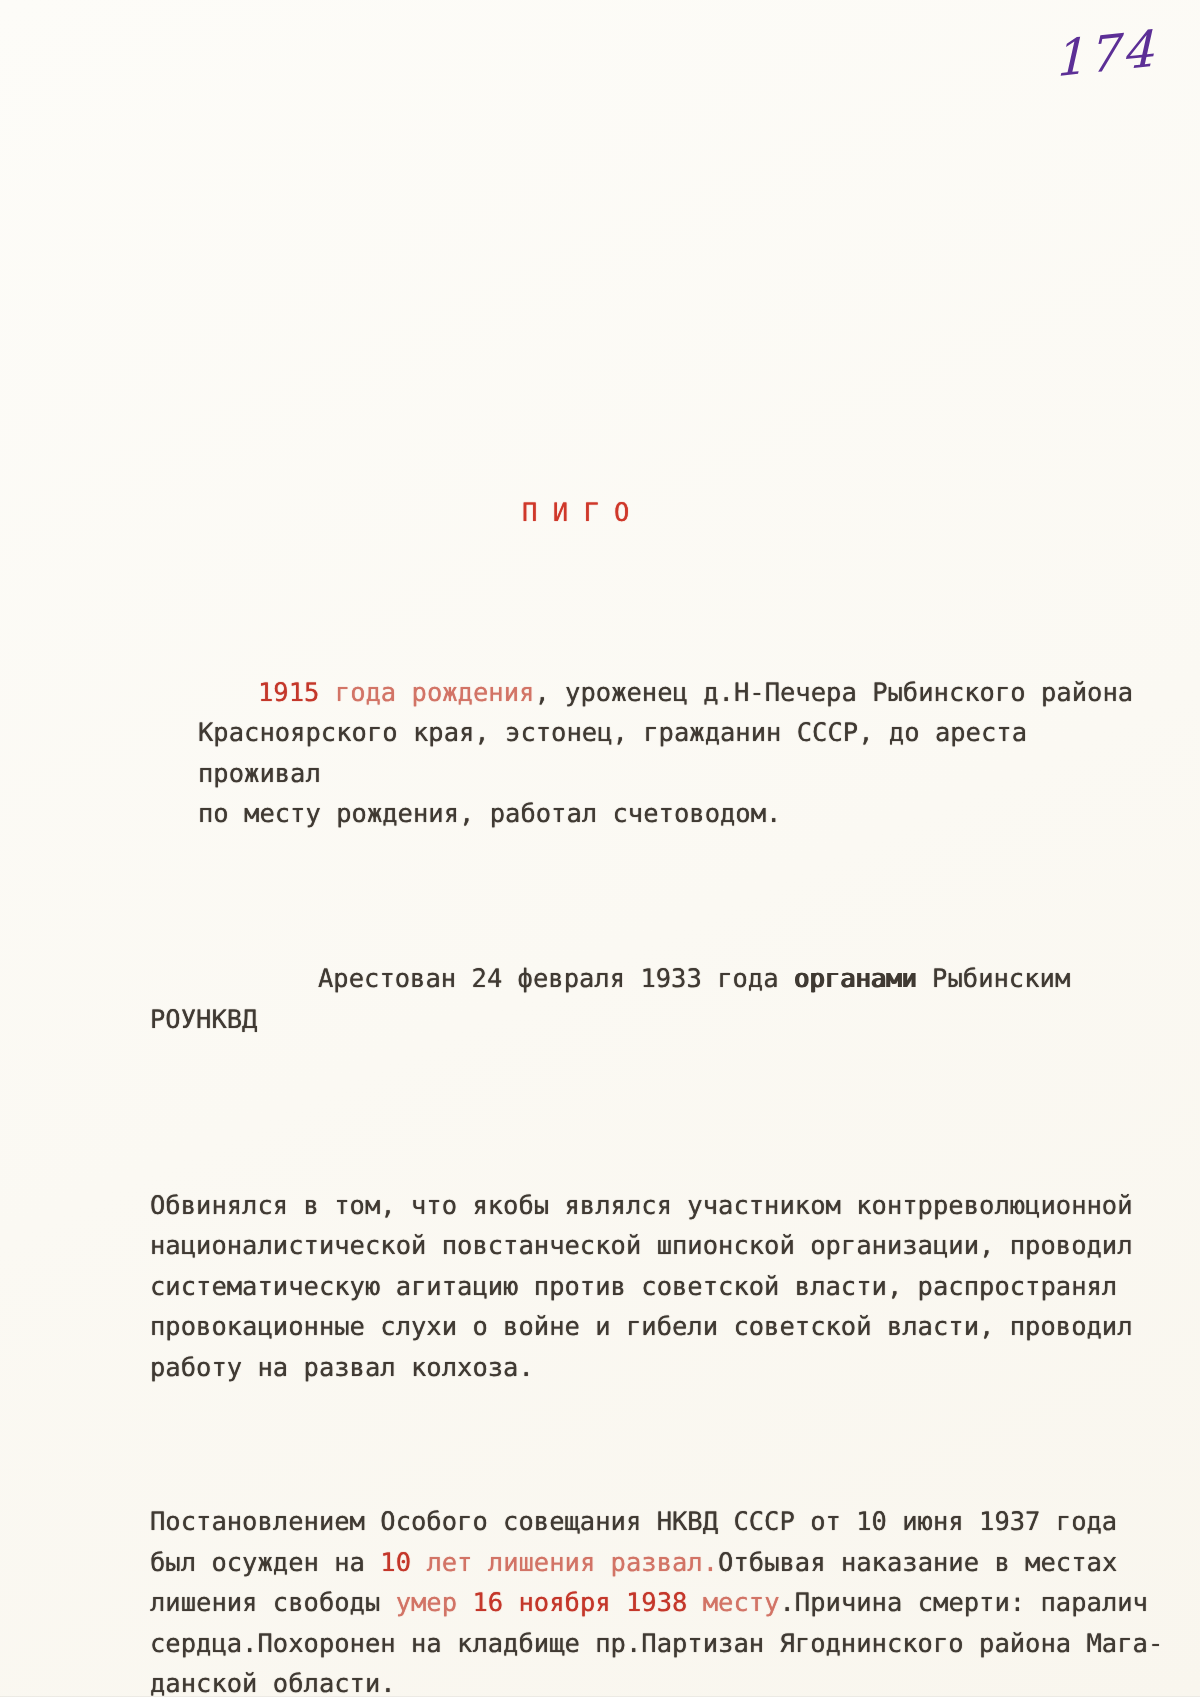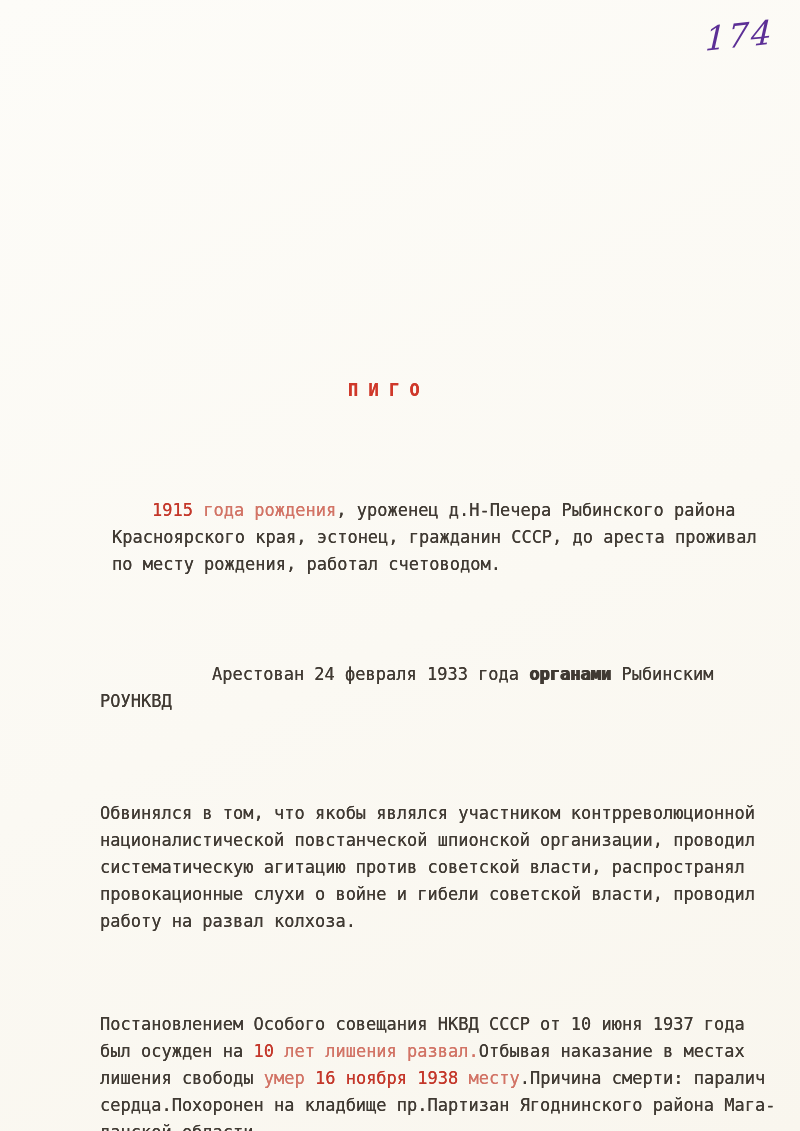--- a/index.html
+++ b/index.html
@@ -20,32 +20,32 @@
     color:#5c2f96;
     transform:rotate(-6deg) skewX(-8deg);
     letter-spacing:2px;
   }
   .doc{
     position:absolute;left:100px;top:248px;width:676px;
     font-size:17px;line-height:27px;
     white-space:pre-wrap;
     text-shadow:0 0 0.6px currentColor;
   }
-  .hdr{white-space:pre;color:#cf382a;font-weight:bold;margin-top:48px;}
+  .hdr{white-space:pre;color:#cf382a;font-weight:normal;}
   .hdr-1{padding-left:248px;}
   .hdr-2{padding-left:168px;}
   p{margin:0;}
-  .p-birth{margin-top:12px;margin-left:12px;text-indent:40px;}
+  .p-birth{margin-top:12px;margin-left:32px;text-indent:40px;}
   .p-arrest{margin-top:2px;text-indent:112px;}
-  .p-accusation{margin-top:4px;}
+  .p-accusation{margin-top:16px;}
   .p-sentence{margin-top:-5px;}
   .red{color:#c4372a;}
   .red-faint{color:#d27466;}
   .overstrike{
-    font-weight:bold;
+    font-weight:normal;
     text-shadow:0.8px 0 0 currentColor, -0.4px 0 0 currentColor;
   }
 </style>
 </head>
 <body>
 
 <div class="page">
 
   <div class="handwritten-num">174</div>
 

